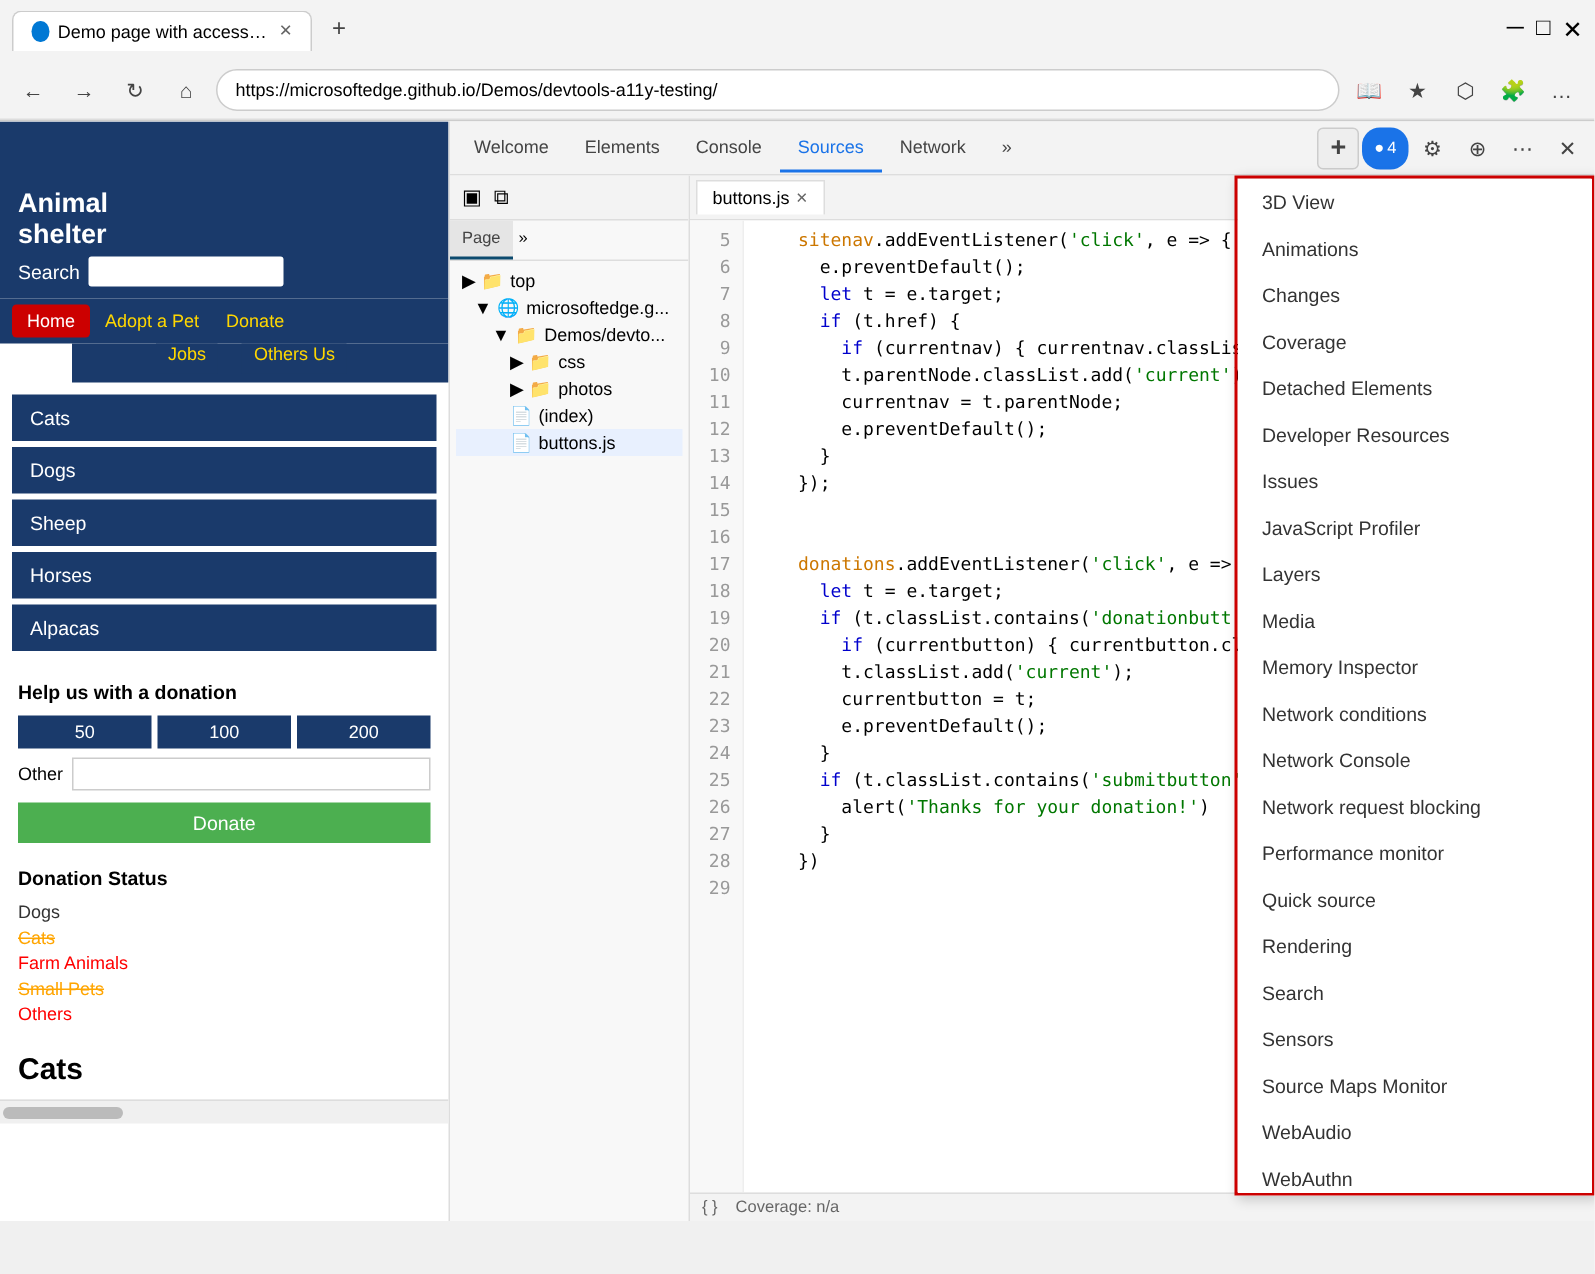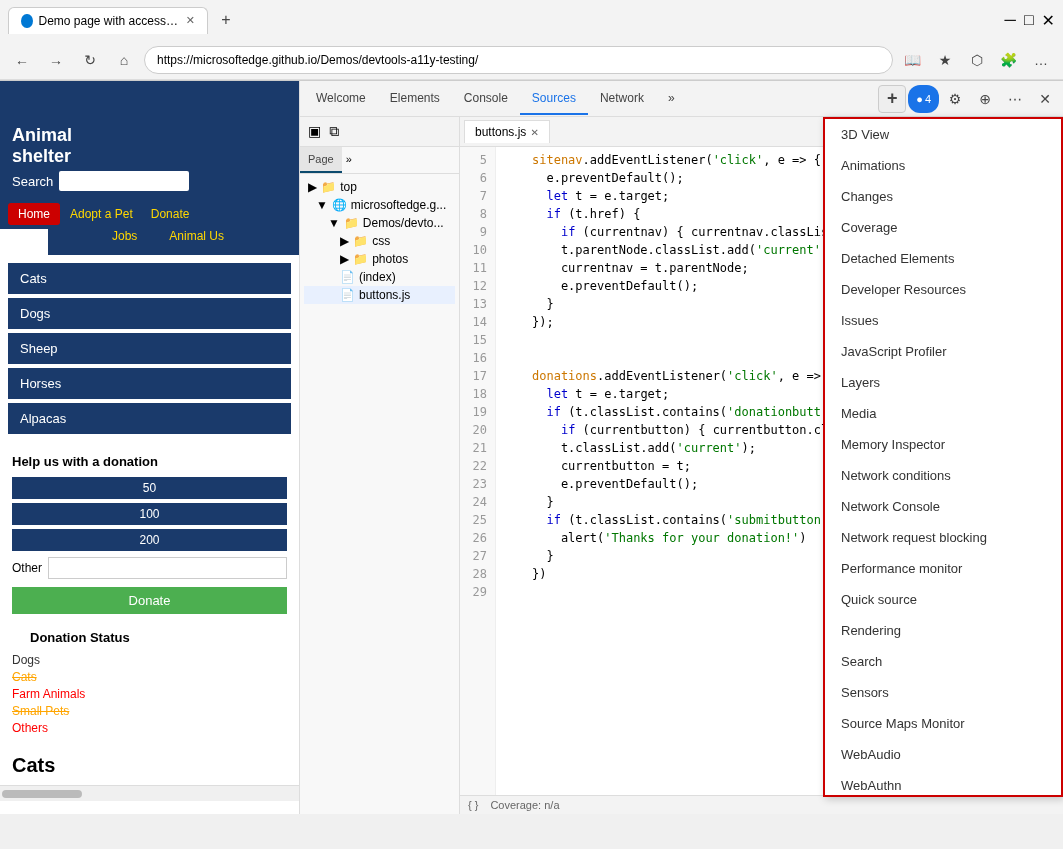--- a/index.html
+++ b/index.html
@@ -32,28 +32,28 @@
     .nav-home { background: #cc0000; color: white; padding: 4px 10px; border-radius: 3px; font-size: 12px; cursor: pointer; }
     .nav-link { color: #ffd700; font-size: 12px; cursor: pointer; padding: 4px 8px; }
     .nav-row2 { background: #1a3a6b; display: flex; padding: 0 8px 6px; gap: 8px; margin-left: 48px; }
     .nav-row2 a { color: #ffd700; font-size: 12px; cursor: pointer; text-decoration: none; }
 
     .animal-list { padding: 8px; }
     .animal-item { background: #1a3a6b; color: white; padding: 8px 12px; margin-bottom: 4px; cursor: pointer; font-size: 13px; }
 
     .donation-section { padding: 8px 12px; }
     .donation-title { font-weight: bold; font-size: 13px; margin-bottom: 8px; }
-    .donation-btns { display: flex; gap: 4px; margin-bottom: 6px; flex-direction: column; }
+    .donation-btns { display: flex; gap: 4px; margin-bottom: 6px; }
     .donation-btn { background: #1a3a6b; color: white; border: none; padding: 4px 12px; font-size: 12px; cursor: pointer; flex: 1; }
     .donation-other { display: flex; align-items: center; gap: 6px; margin-bottom: 8px; font-size: 12px; }
     .donation-other input { flex: 1; height: 22px; border: 1px solid #ccc; padding: 0 4px; }
     .donate-btn { background: #4caf50; color: white; border: none; padding: 6px; width: 100%; font-size: 13px; cursor: pointer; }
 
     .donation-status { padding: 8px 12px; }
-    .status-title { font-weight: bold; font-size: 13px; margin-bottom: 8px; margin-left: 18px; }
+    .status-title { font-weight: bold; font-size: 13px; margin-bottom: 8px; }
     .status-item { font-size: 12px; margin-bottom: 3px; }
     .status-dogs { color: #333; }
     .status-cats { color: #ffa500; text-decoration: line-through; }
     .status-farm { color: red; }
     .status-small { color: #ffa500; text-decoration: line-through; }
     .status-others { color: red; }
 
     .cats-section { padding: 8px 12px; }
     .cats-title { font-size: 20px; font-weight: bold; }
 
@@ -157,21 +157,21 @@
       </div>
     </div>
 
     <div class="nav-bar">
       <span class="nav-home">Home</span>
       <span class="nav-link">Adopt a Pet</span>
       <span class="nav-link">Donate</span>
     </div>
     <div class="nav-row2">
       <a class="nav-row2" style="color:#ffd700; font-size:12px; cursor:pointer; text-decoration:none;">Jobs</a>
-      <a class="nav-row2" style="color:#ffd700; font-size:12px; cursor:pointer; text-decoration:none; margin-left:8px;">Animal Us</a>
+      <a class="nav-row2" style="color:#ffd700; font-size:12px; cursor:pointer; text-decoration:none; margin-left:8px;">Others Us</a>
     </div>
 
     <div class="animal-list">
       <div class="animal-item">Cats</div>
       <div class="animal-item">Dogs</div>
       <div class="animal-item">Sheep</div>
       <div class="animal-item">Horses</div>
       <div class="animal-item">Alpacas</div>
     </div>
 

